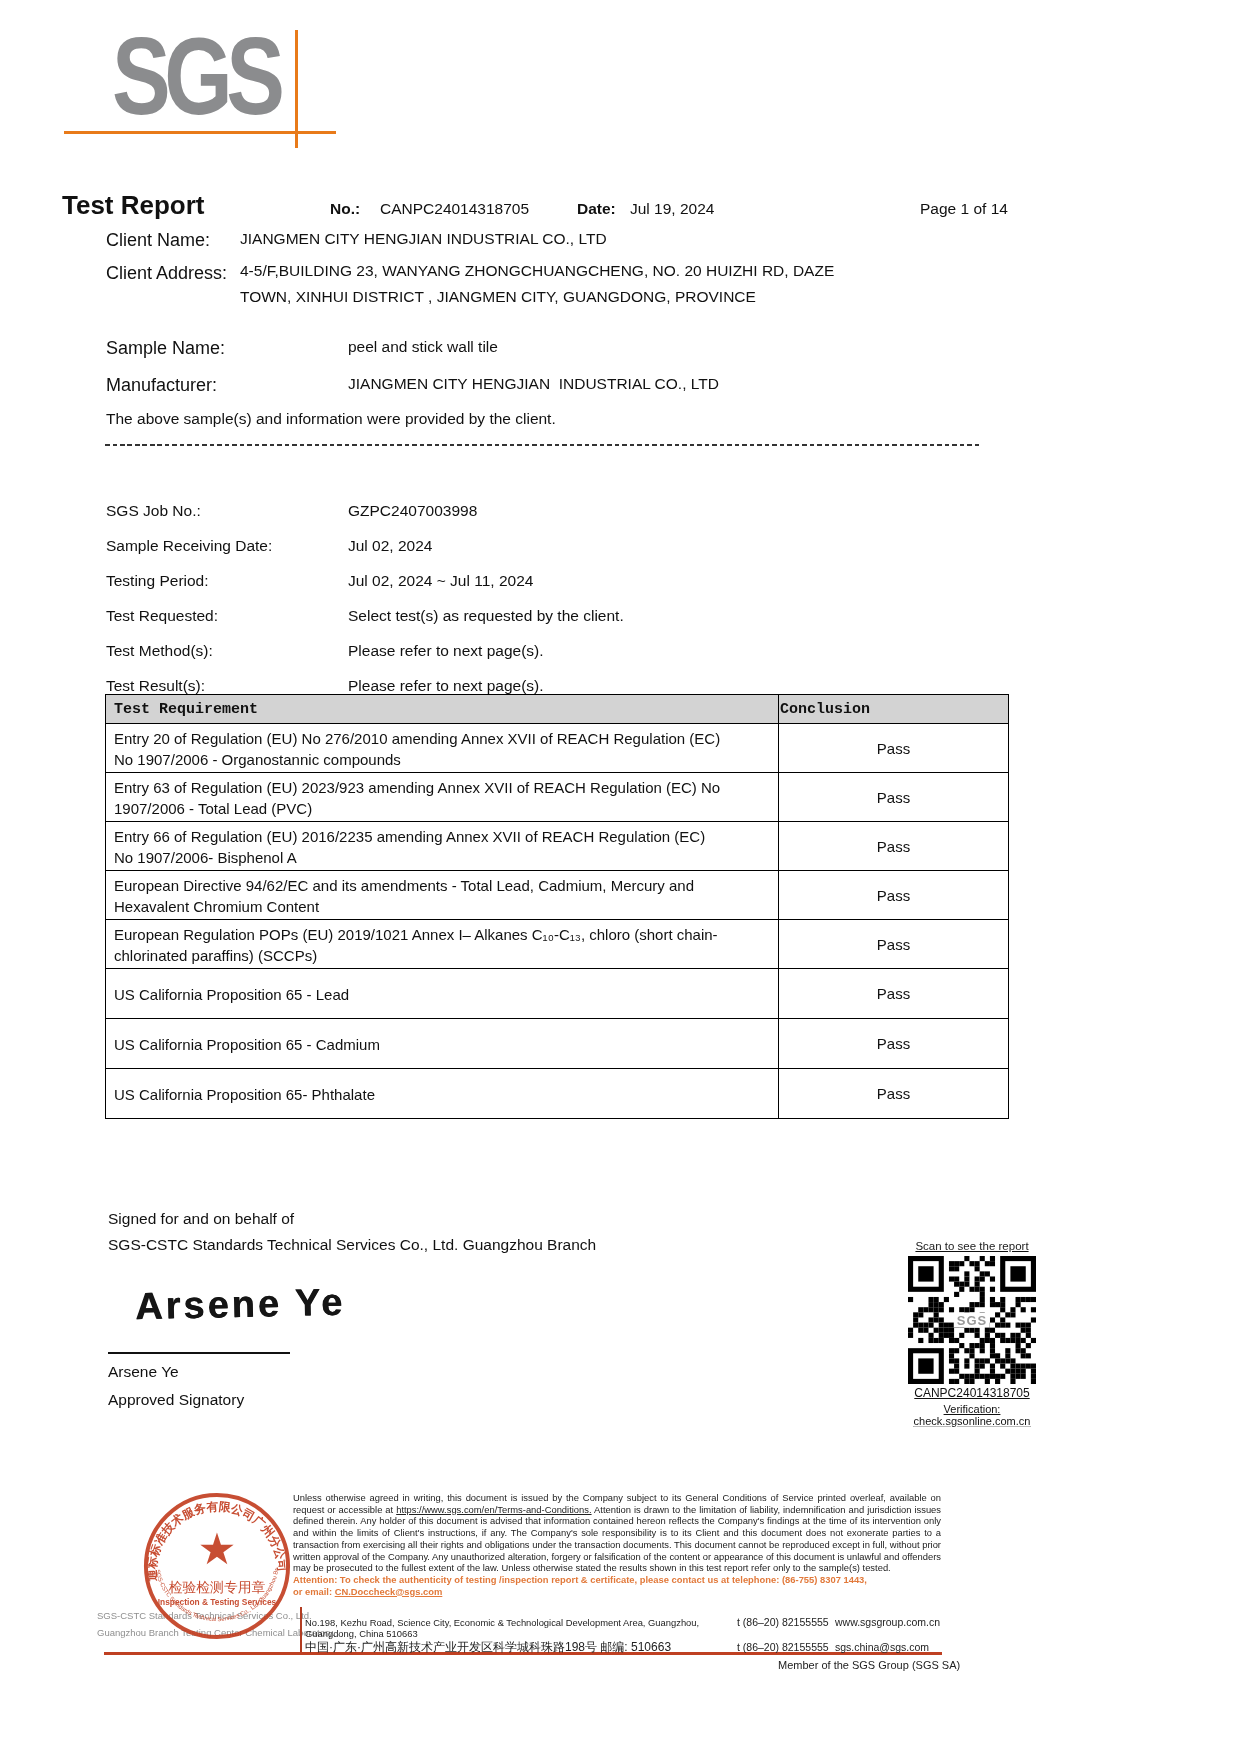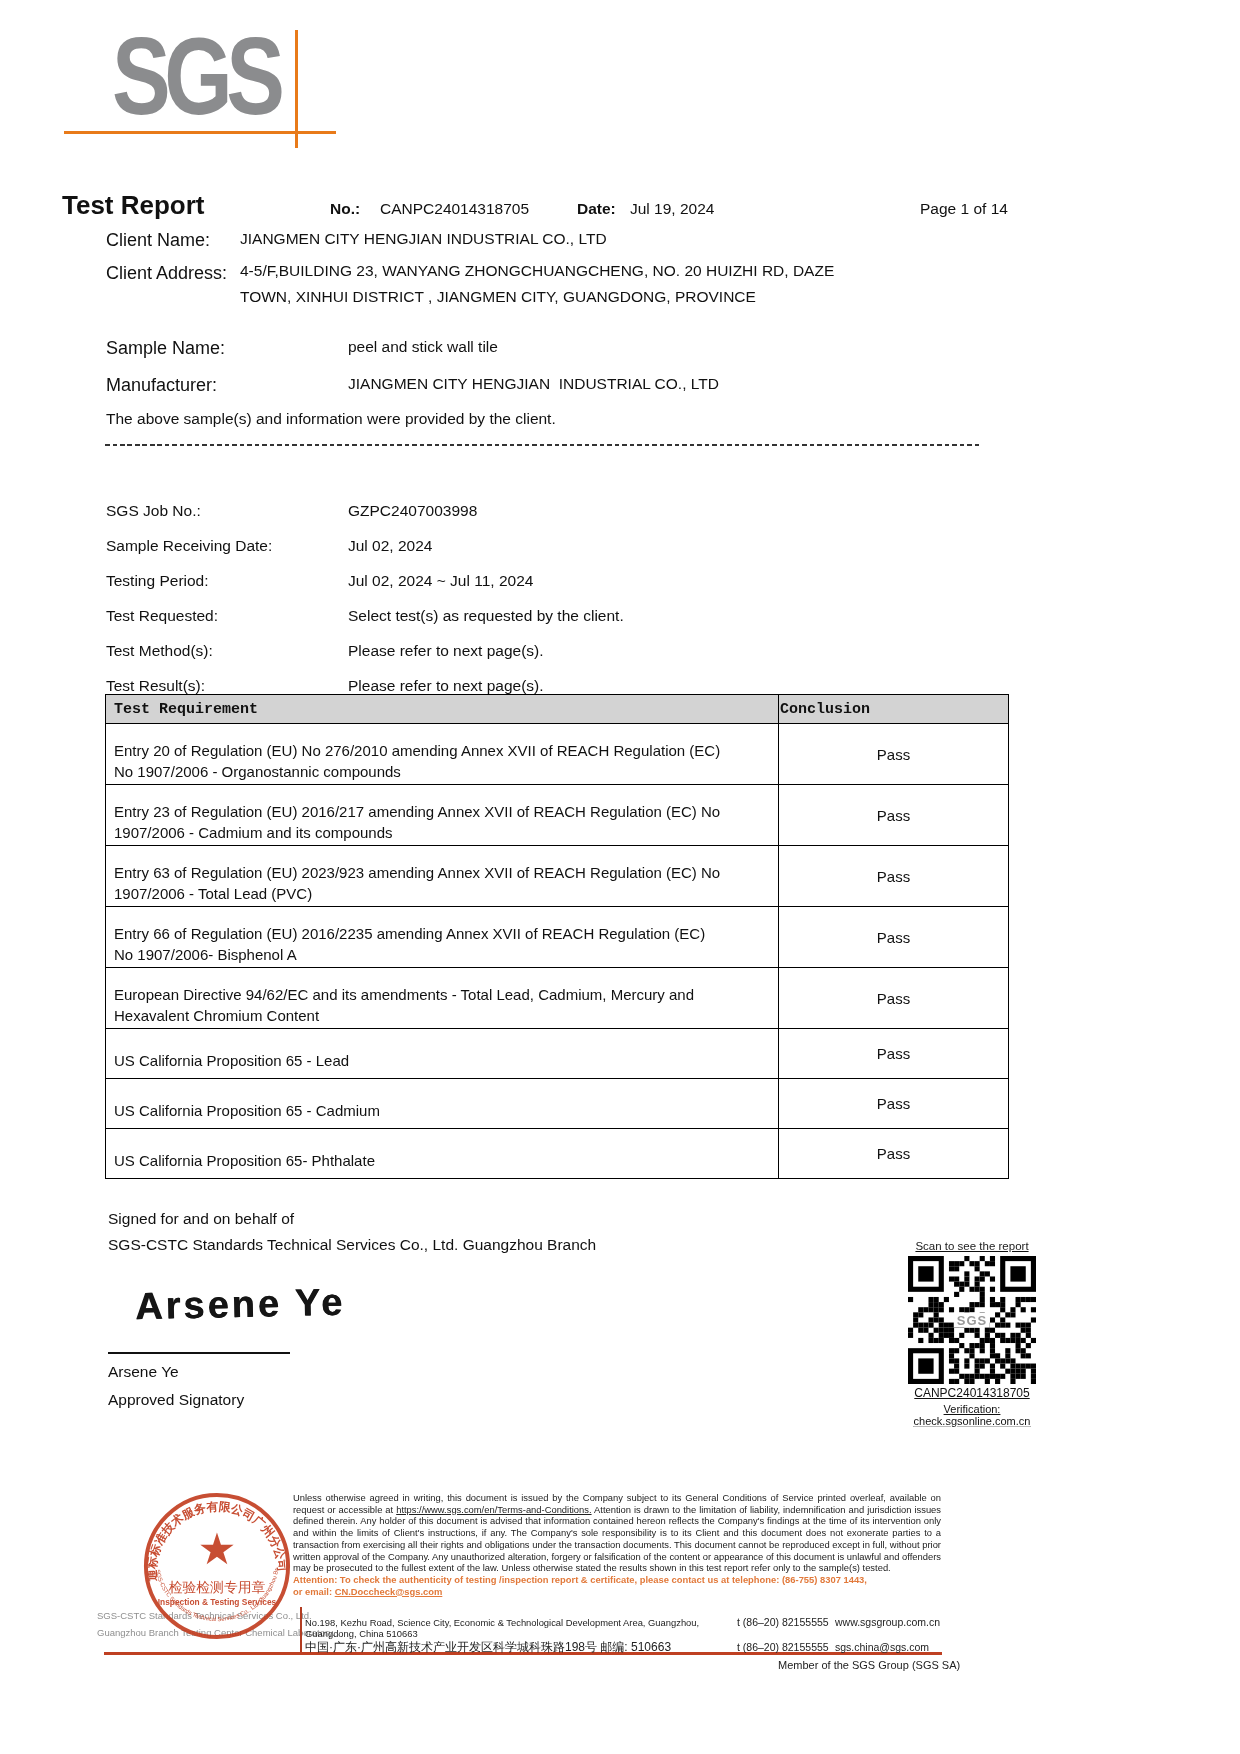--- a/index.html
+++ b/index.html
@@ -40,21 +40,21 @@
   table.results{
     position:absolute;left:105px;top:694px;width:903px;border-collapse:collapse;
     font-size:15px;table-layout:fixed;
   }
   table.results col.c1{width:673px;}
   table.results col.c2{width:230px;}
   table.results th,table.results td{border:1.5px solid #000;}
   table.results th{background:#d3d3d3;height:26px;font-weight:bold;font-family:Liberation Mono, monospace;}
   .th1{text-align:left;padding:1px 8px;}
   .th2{text-align:left;}
-  td.req{padding:16px 56px 2px 8px;line-height:21px;vertical-align:middle;}
+  td.req{padding:4px 56px 2px 8px;line-height:21px;vertical-align:middle;}
   td.con{text-align:center;vertical-align:middle;}
   tr.r2{height:48px;} tr.r1{height:50px;}
 
   
   .sig-line-text{font-size:15.5px;}
   .handwriting{
     left:135px;top:1283px;font-size:38px;font-weight:bold;letter-spacing:3px;
     transform:rotate(-1.2deg);color:#151515;text-shadow:0.6px 0 currentColor;
   }
   .sig-rule{left:108px;top:1352px;width:182px;height:2px;background:#111;}
@@ -145,33 +145,33 @@
         <th class="th1">Test Requirement</th>
         <th class="th2">Conclusion</th>
       </tr>
     </thead>
     <tbody>
       <tr class="r2">
           <td class="req">Entry 20 of Regulation (EU) No 276/2010 amending Annex XVII of REACH Regulation (EC) No 1907/2006 - Organostannic compounds</td>
           <td class="con">Pass</td>
         </tr>
       <tr class="r2">
-          <td class="req">Entry 23 of Regulation (EU) 2016/217 amending Annex XVII of REACH Regulation (EC) No 1907/2006 - Cadmium and its compounds</td>
-          <td class="con">Pass</td>
-        </tr>
-      <tr class="r2">
           <td class="req">Entry 63 of Regulation (EU) 2023/923 amending Annex XVII of REACH Regulation (EC) No 1907/2006 - Total Lead (PVC)</td>
           <td class="con">Pass</td>
         </tr>
       <tr class="r2">
           <td class="req">Entry 66 of Regulation (EU) 2016/2235 amending Annex XVII of REACH Regulation (EC) No 1907/2006- Bisphenol A</td>
           <td class="con">Pass</td>
         </tr>
       <tr class="r2">
           <td class="req">European Directive 94/62/EC and its amendments - Total Lead, Cadmium, Mercury and Hexavalent Chromium Content</td>
+          <td class="con">Pass</td>
+        </tr>
+      <tr class="r2">
+          <td class="req">European Regulation POPs (EU) 2019/1021 Annex I– Alkanes C₁₀-C₁₃, chloro (short chain-chlorinated paraffins) (SCCPs)</td>
           <td class="con">Pass</td>
         </tr>
       <tr class="r1">
           <td class="req">US California Proposition 65 - Lead</td>
           <td class="con">Pass</td>
         </tr>
       <tr class="r1">
           <td class="req">US California Proposition 65 - Cadmium</td>
           <td class="con">Pass</td>
         </tr>

